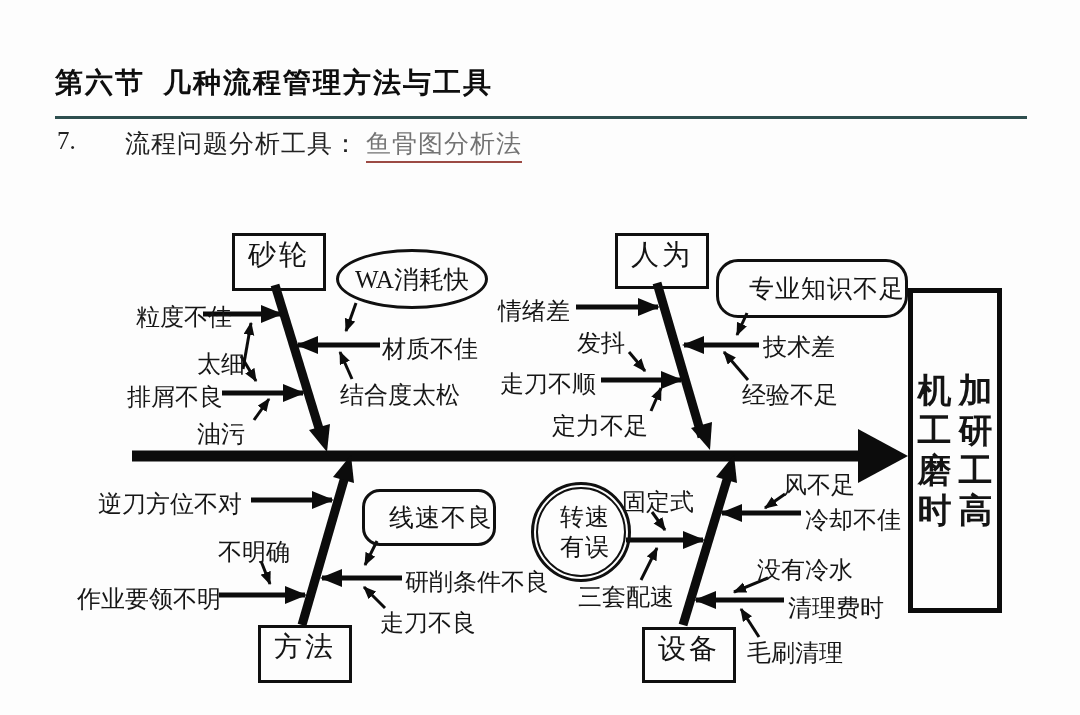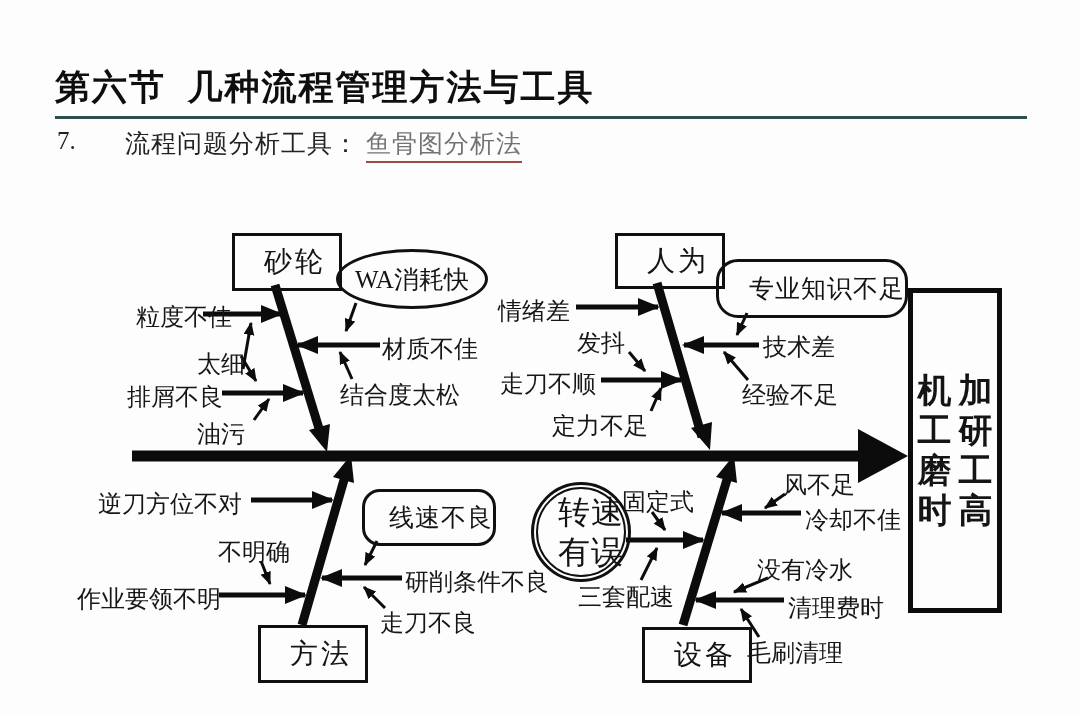--- a/index.html
+++ b/index.html
@@ -6,57 +6,57 @@
   body{background:#888;}
   .canvas{
     position:relative;width:1080px;height:715px;margin:0 auto;
     background:#fdfdfd;overflow:hidden;
     font-family:"Liberation Serif","DejaVu Serif",serif;
     color:#141414;
   }
   
   .title{
     position:absolute;left:55px;top:64px;
-    font-size:35px;font-weight:bold;letter-spacing:2px;
+    font-size:28px;font-weight:bold;letter-spacing:2px;
     white-space:pre;color:#0e0e0e;
   }
   .rule{
     position:absolute;left:55px;top:116px;width:972px;height:3px;
     background:#2e4f4f;
   }
   .item-number{position:absolute;left:57px;top:127px;font-size:25px;color:#222;}
   .item-label{position:absolute;left:125px;top:127px;font-size:25px;color:#222;letter-spacing:1px;}
   .item-link{
     position:absolute;left:366px;top:127px;font-size:25px;letter-spacing:1px;
     color:#737373;border-bottom:2px solid #9c4a44;padding-bottom:1px;
   }
   
   .lbl{position:absolute;font-size:24px;white-space:nowrap;color:#161616;}
   .catbox{
     position:absolute;border:3px solid #101010;display:flex;
-    align-items:center;justify-content:center;
-    font-size:28px;letter-spacing:3px;background:transparent;padding-left:16px;
+    align-items:flex-start;justify-content:center;
+    font-size:28px;letter-spacing:3px;background:transparent;
   }
   .note-ellipse{
     position:absolute;border:3px solid #101010;border-radius:50%;
     display:flex;align-items:center;justify-content:center;font-size:25px;
   }
   .note-round{
     position:absolute;border:3px solid #101010;border-radius:22px;
     display:flex;align-items:center;justify-content:flex-end;font-size:25px;letter-spacing:1px;
   }
   .dcircle-outer{
     position:absolute;left:531px;top:482px;width:94px;height:94px;
     border:3px solid #101010;border-radius:50%;
     display:flex;align-items:center;justify-content:center;
   }
   .dcircle-inner{
     position:absolute;inset:2px;border:2px solid #101010;border-radius:50%;
-    display:flex;align-items:center;justify-content:flex-end;
-    text-align:center;font-size:32px;line-height:1.25;letter-spacing:1px;padding-left:8px;
+    display:flex;align-items:center;justify-content:center;
+    text-align:center;font-size:24px;line-height:1.25;letter-spacing:1px;padding-left:8px;
   }
   .effect-box{
     position:absolute;left:908px;top:288px;width:84px;height:315px;
     border:5px solid #0c0c0c;display:flex;flex-direction:column;
     align-items:center;justify-content:center;background:transparent;
   }
   .effect-row{
     font-size:34px;font-weight:bold;letter-spacing:7px;line-height:40px;
     white-space:nowrap;text-indent:7px;
   }

